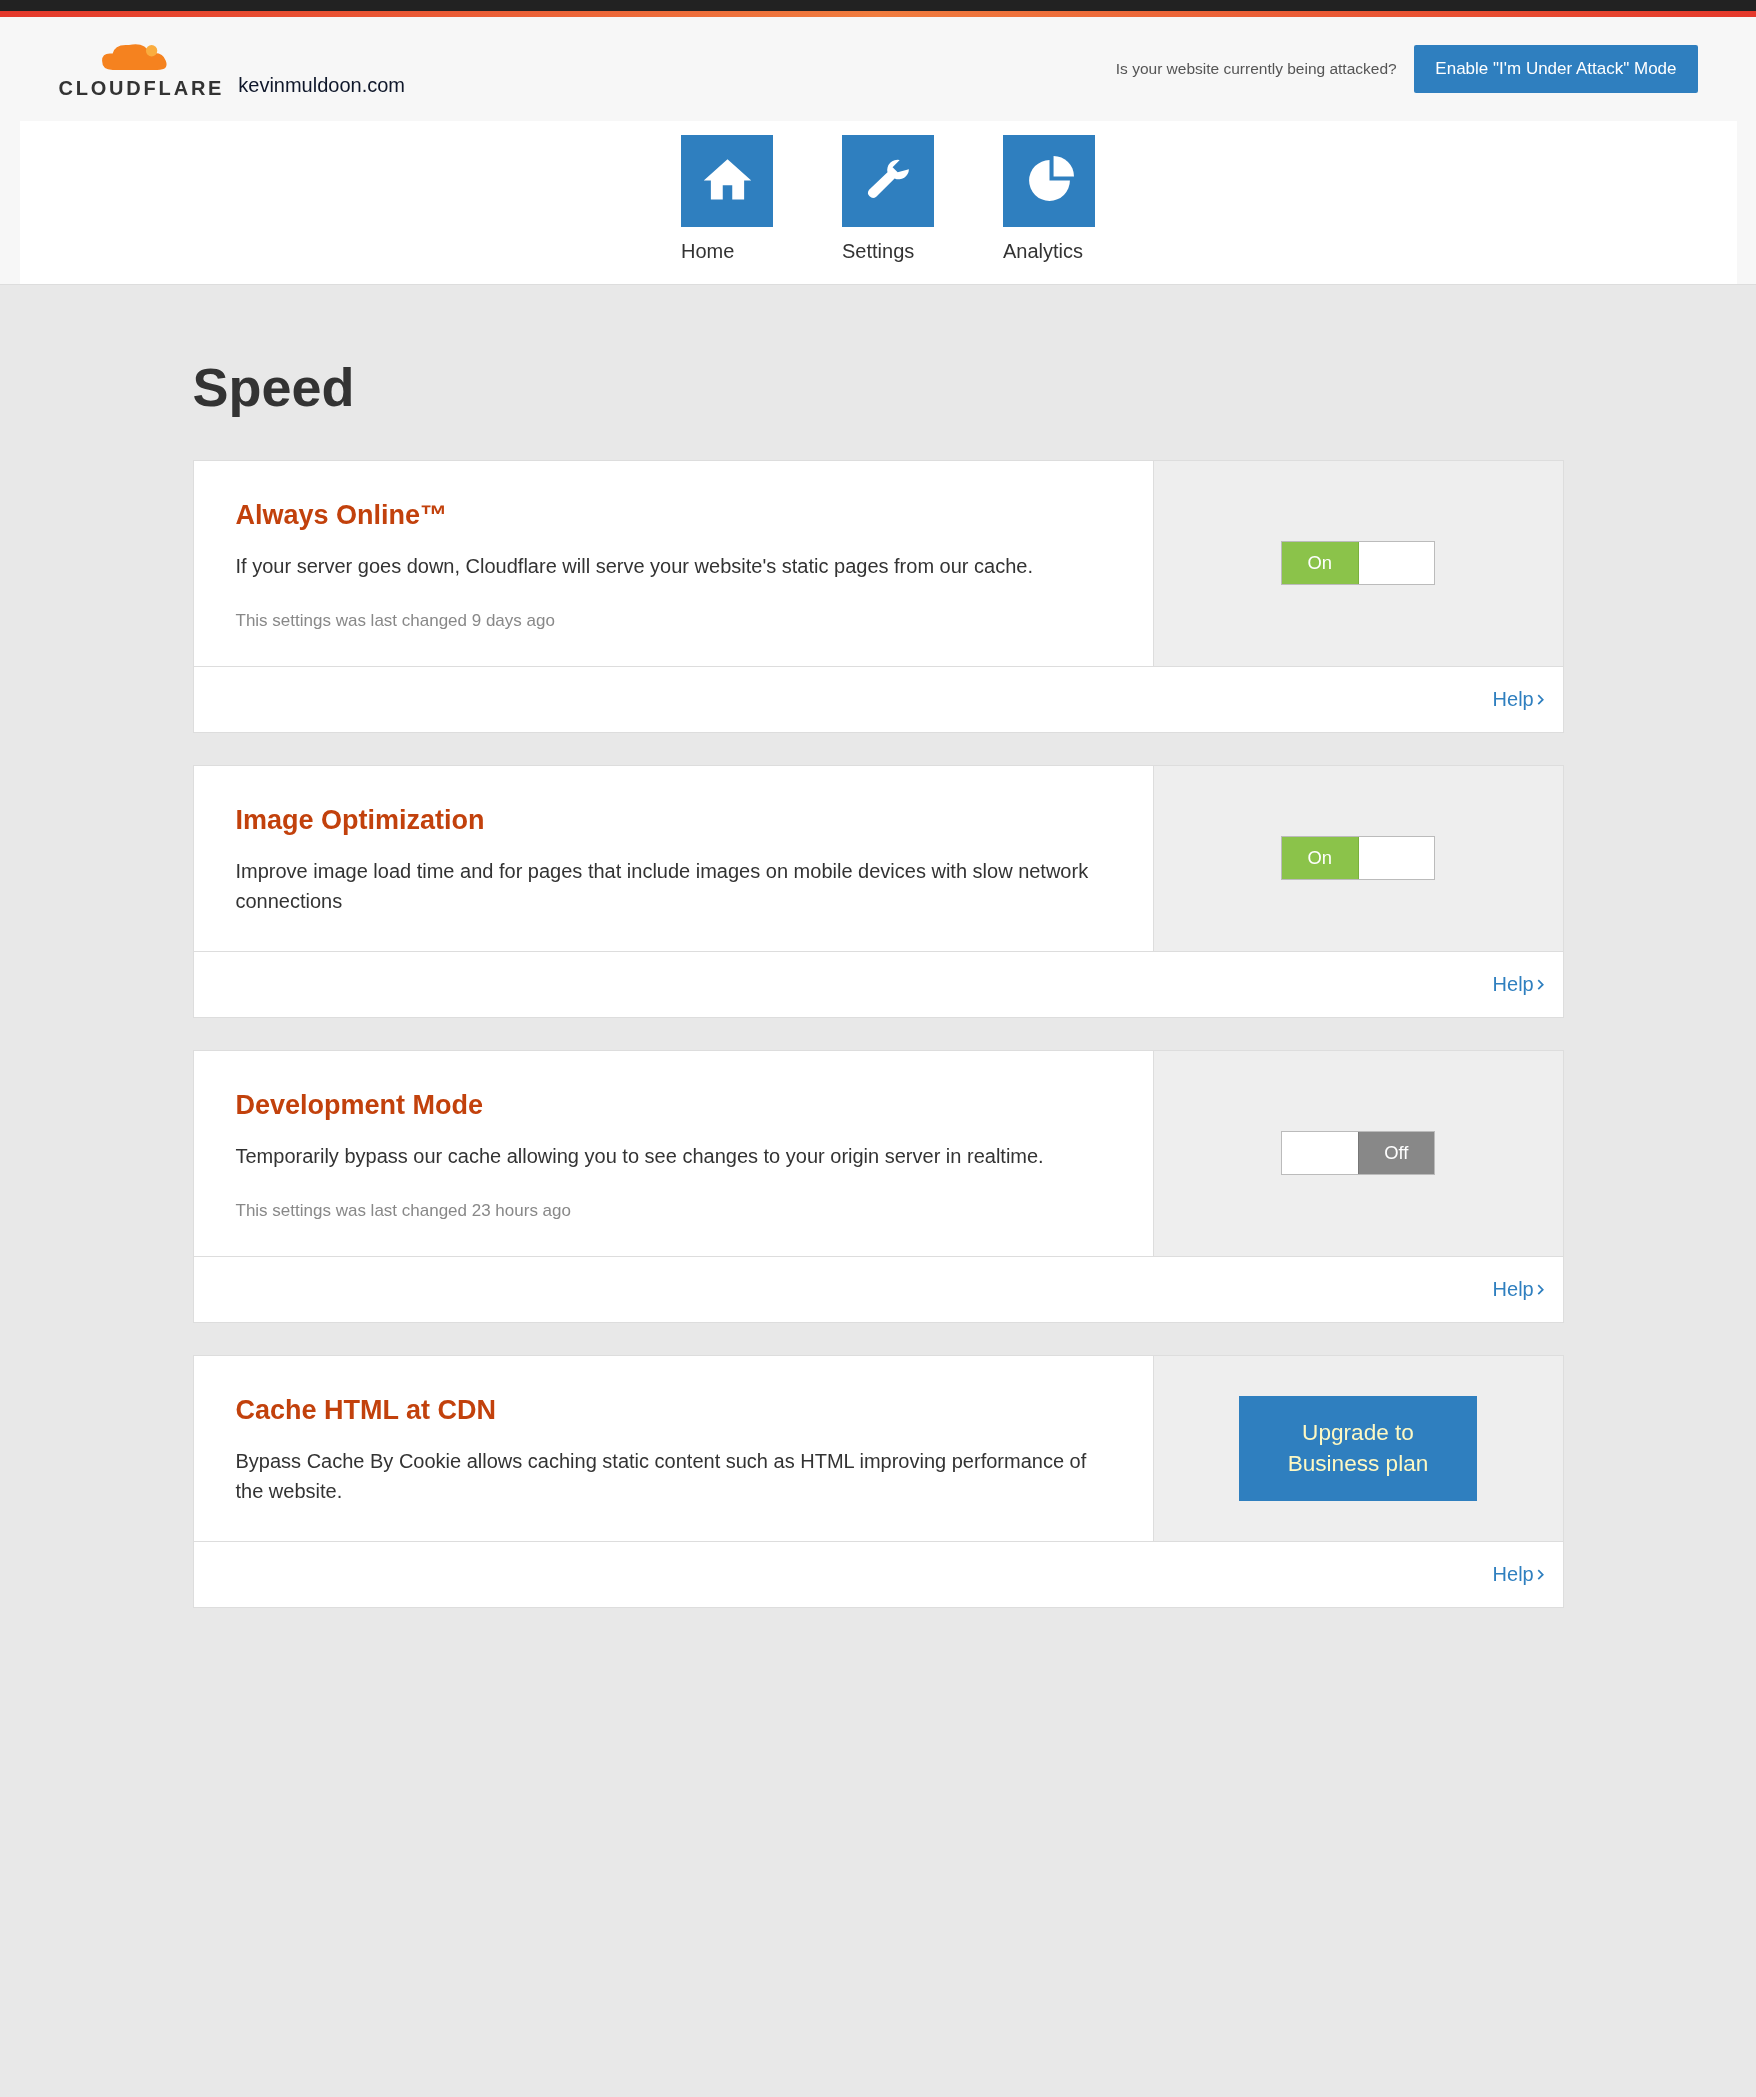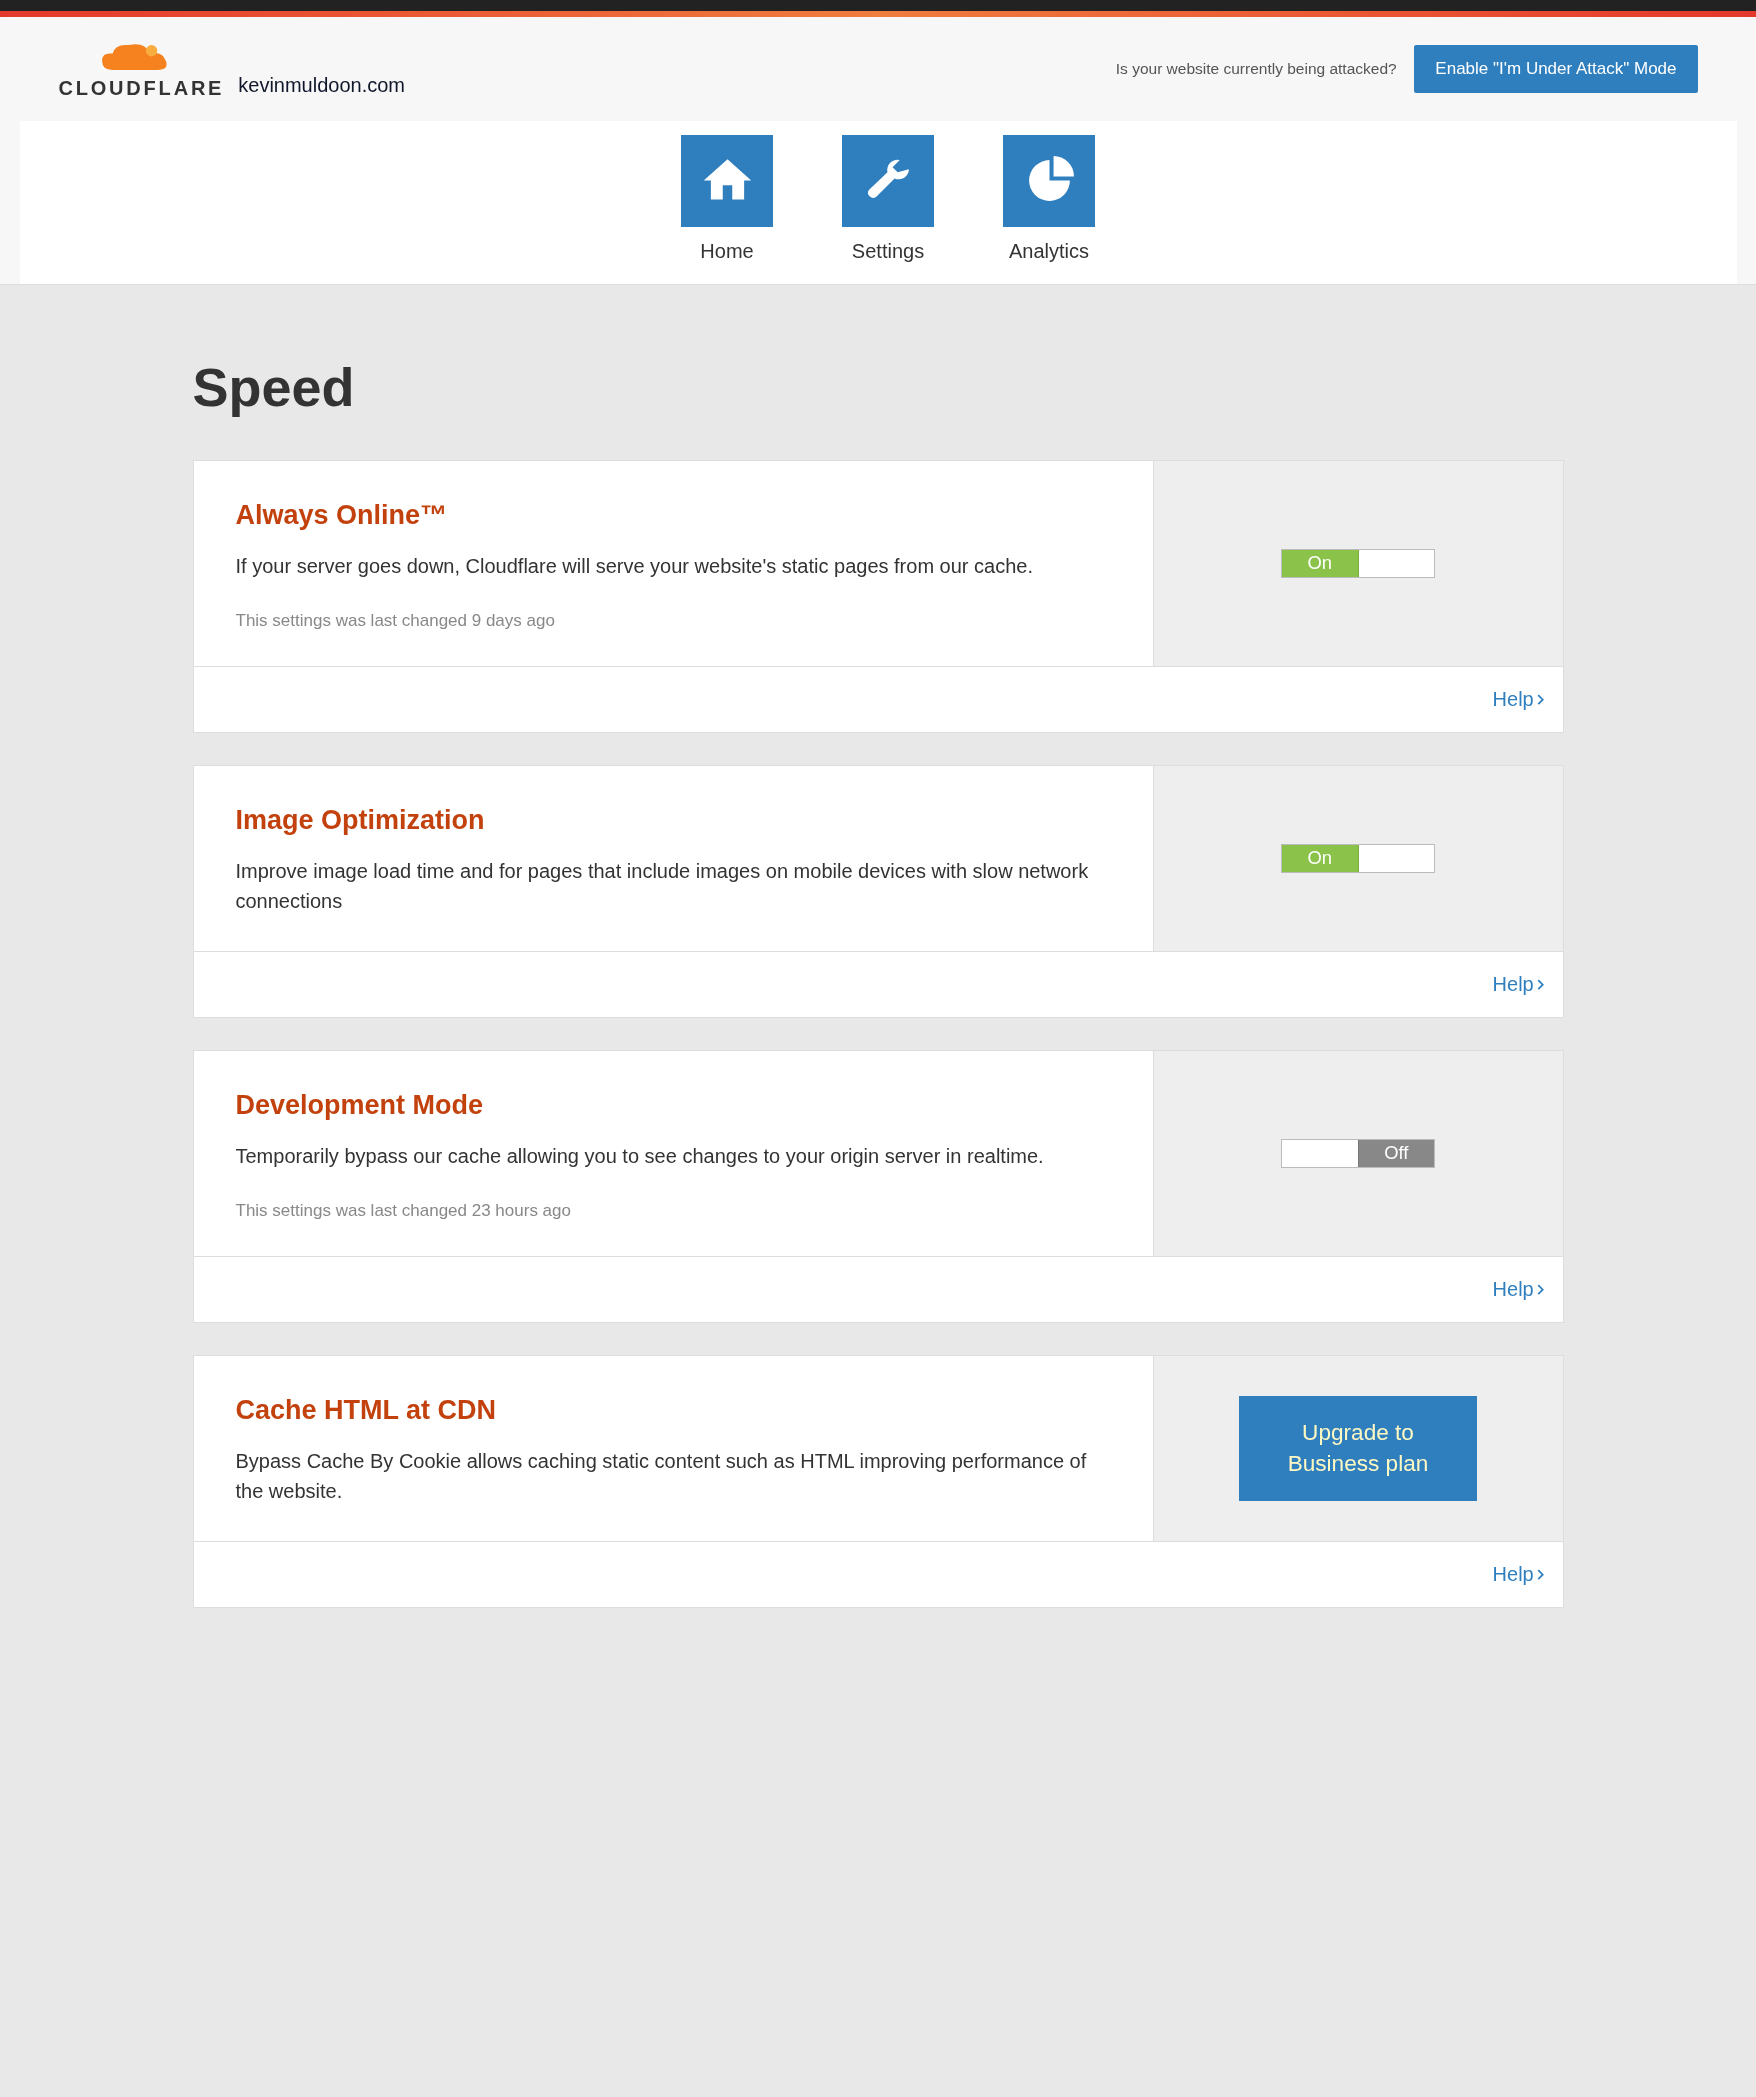--- a/index.html
+++ b/index.html
@@ -21,21 +21,21 @@
     .cf-logo-text { font-size: 20px; font-weight: 600; letter-spacing: 2.8px; color: #333; font-family: Arial, sans-serif; }
     .domain-text { font-size: 20px; color: #0f172a; margin-bottom: 2.8px; }
     .attack-group { display: flex; align-items: center; gap: 17.7px; margin-left: 48px; }
     .attack-text { font-size: 15.5px; color: #555; }
     .attack-btn {
       background: #2f7fbf; color: #fff; border: none; border-radius: 2.1px;
       padding: 14px 21px; font-size: 17px; cursor: pointer; font-family: inherit;
     }
     .nav-white { background: #fff; padding: 14px 0 21px; }
     .nav-row { display: flex; justify-content: center; gap: 49px; }
-    .nav-item { display: flex; flex-direction: column; align-items: center; gap: 12.7px; cursor: pointer; margin-left: 20px; }
+    .nav-item { display: flex; flex-direction: column; align-items: flex-start; gap: 12.7px; cursor: pointer; margin-left: 20px; }
     .nav-icon-box {
       width: 92px; height: 92px; background: #2f7fbf; display: flex;
       align-items: center; justify-content: center;
     }
     .nav-label { font-size: 20px; color: #333; }
     .main-wrap { max-width: 1371px; margin: 0 auto; padding: 71px 0 42px; }
     .page-title { font-size: 54px; font-weight: 700; color: #333; margin-bottom: 42px; }
     .card {
       background: #fff; border: 0.7px solid #ddd; margin-bottom: 32px;
       display: flex; flex-direction: column;
@@ -51,21 +51,21 @@
     .card-meta { font-size: 17px; color: #888; margin-top: 30px; }
     .card-footer {
       border-top: 0.7px solid #ddd; padding: 21px 19px; display: flex; justify-content: flex-end;
       background: #fff;
     }
     .help-link {
       color: #2f7fbf; cursor: pointer; font-size: 20px; text-decoration: none;
       display: inline-flex; align-items: center; gap: 2.8px;
     }
     .toggle {
-      width: 154px; height: 29px; border: 0.7px solid #bbb; display: flex; background: #fff;
+      width: 154px; height: 44px; border: 0.7px solid #bbb; display: flex; background: #fff;
       cursor: pointer;
       text-align: center;
     }
     .toggle-knob { flex: 1; display: flex; align-items: center; justify-content: center; font-size: 18.4px; color: #fff; }
     .toggle-on .toggle-knob.on-side { background: #8bc34a; border-right: 0.7px solid #7ab03d; }
     .toggle-on .toggle-knob.off-side { background: #fff; }
     .toggle-off .toggle-knob.on-side { background: #fff; }
     .toggle-off .toggle-knob.off-side { background: #888; border-left: 0.7px solid #777; }
     .upgrade-btn {
       background: #2f7fbf; color: #fef9c3; border: none; padding: 21px 49px;

